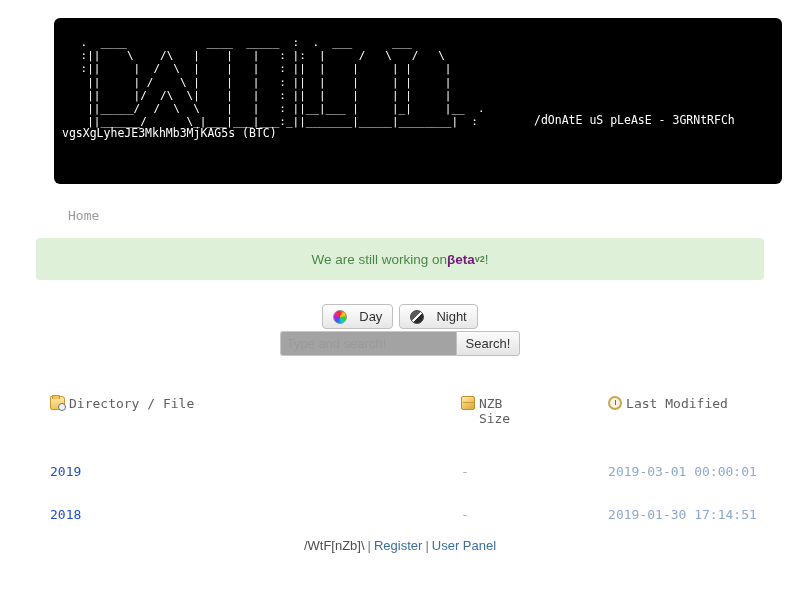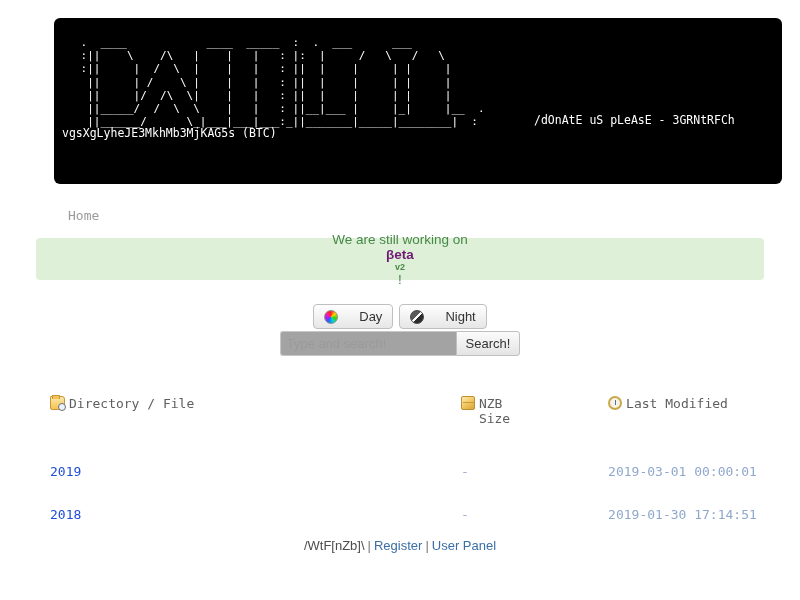--- a/index.html
+++ b/index.html
@@ -81,39 +81,38 @@
     width: 728px;
     height: 42px;
     background: #dff0d8;
     border-radius: 4px;
     box-sizing: border-box;
     color: #468847;
     font-size: 13.5px;
     display: flex;
     align-items: center;
     justify-content: center;
-    flex-direction: column;
   }
   .alert b { font-weight: bold; color: #701a75; }
   .alert sup { font-size: 9px; font-weight: bold; }
 
   
   .theme-row {
     position: absolute;
     left: 0;
     top: 304px;
     width: 800px;
     display: flex;
     justify-content: center;
     gap: 6px;
   }
   .btn-theme {
     display: inline-flex;
     align-items: center;
-    gap: 21px;
+    gap: 12px;
     height: 25px;
     padding: 0 10px;
     box-sizing: border-box;
     background: linear-gradient(#ffffff, #e6e6e6);
     border: 1px solid #bfbfbf;
     border-radius: 4px;
     font-size: 13px;
     color: #333333;
     cursor: pointer;
   }

